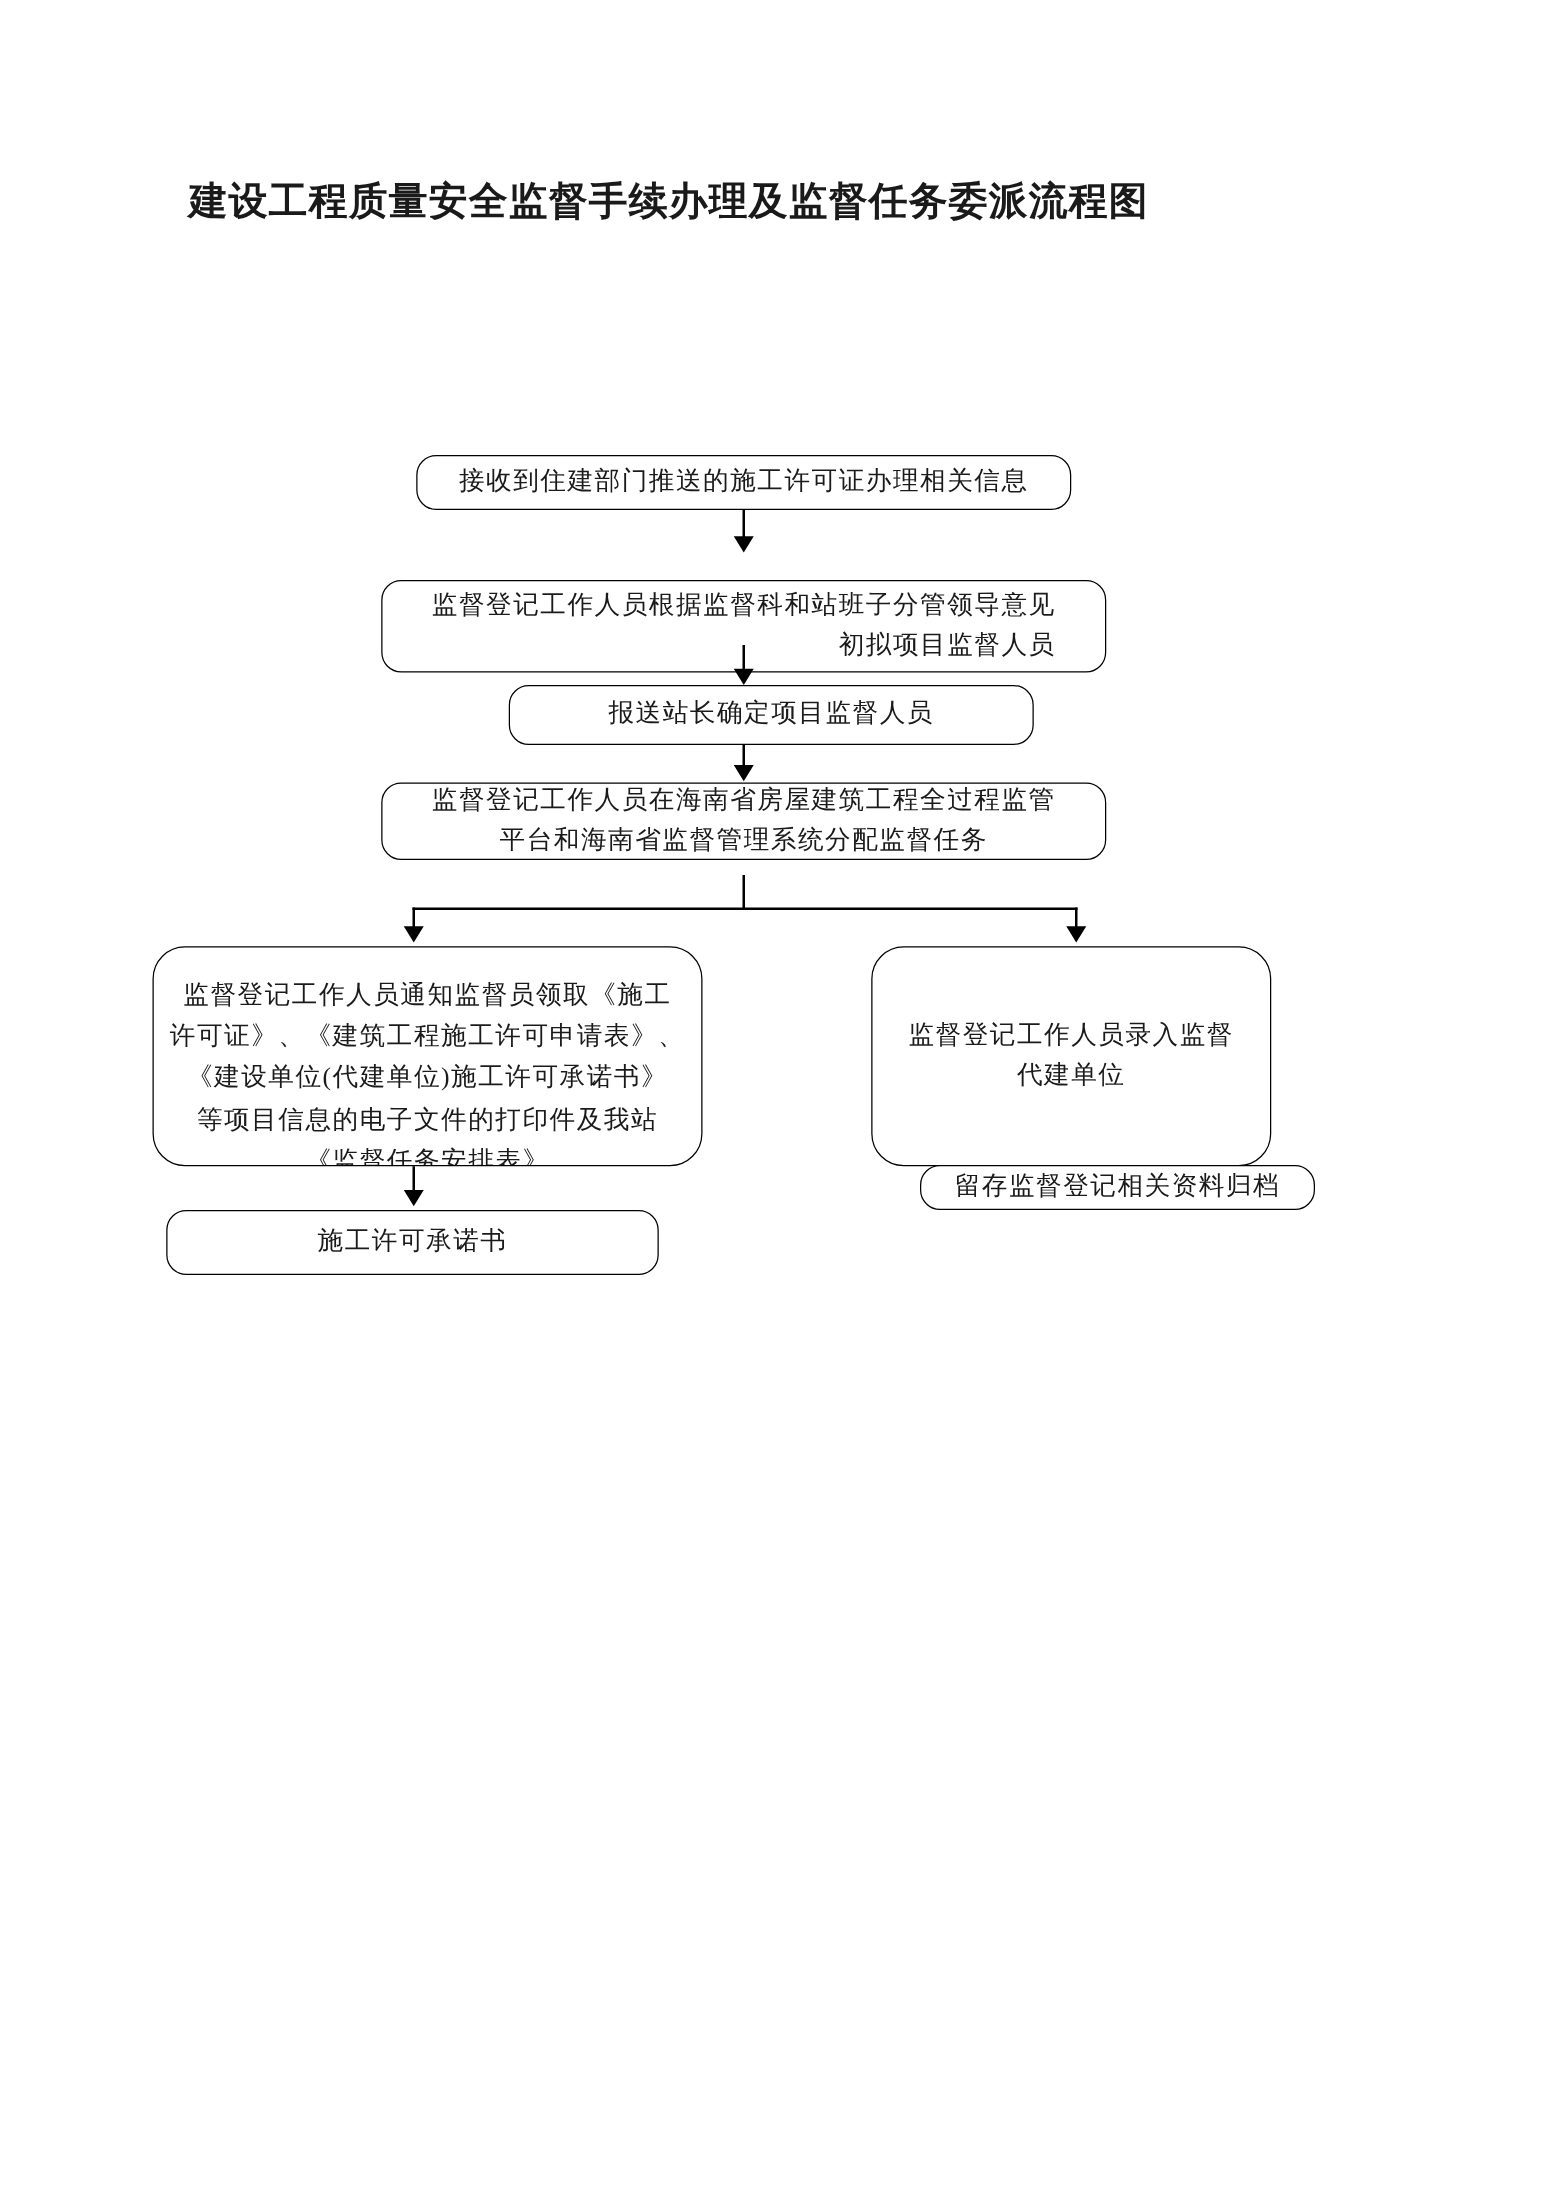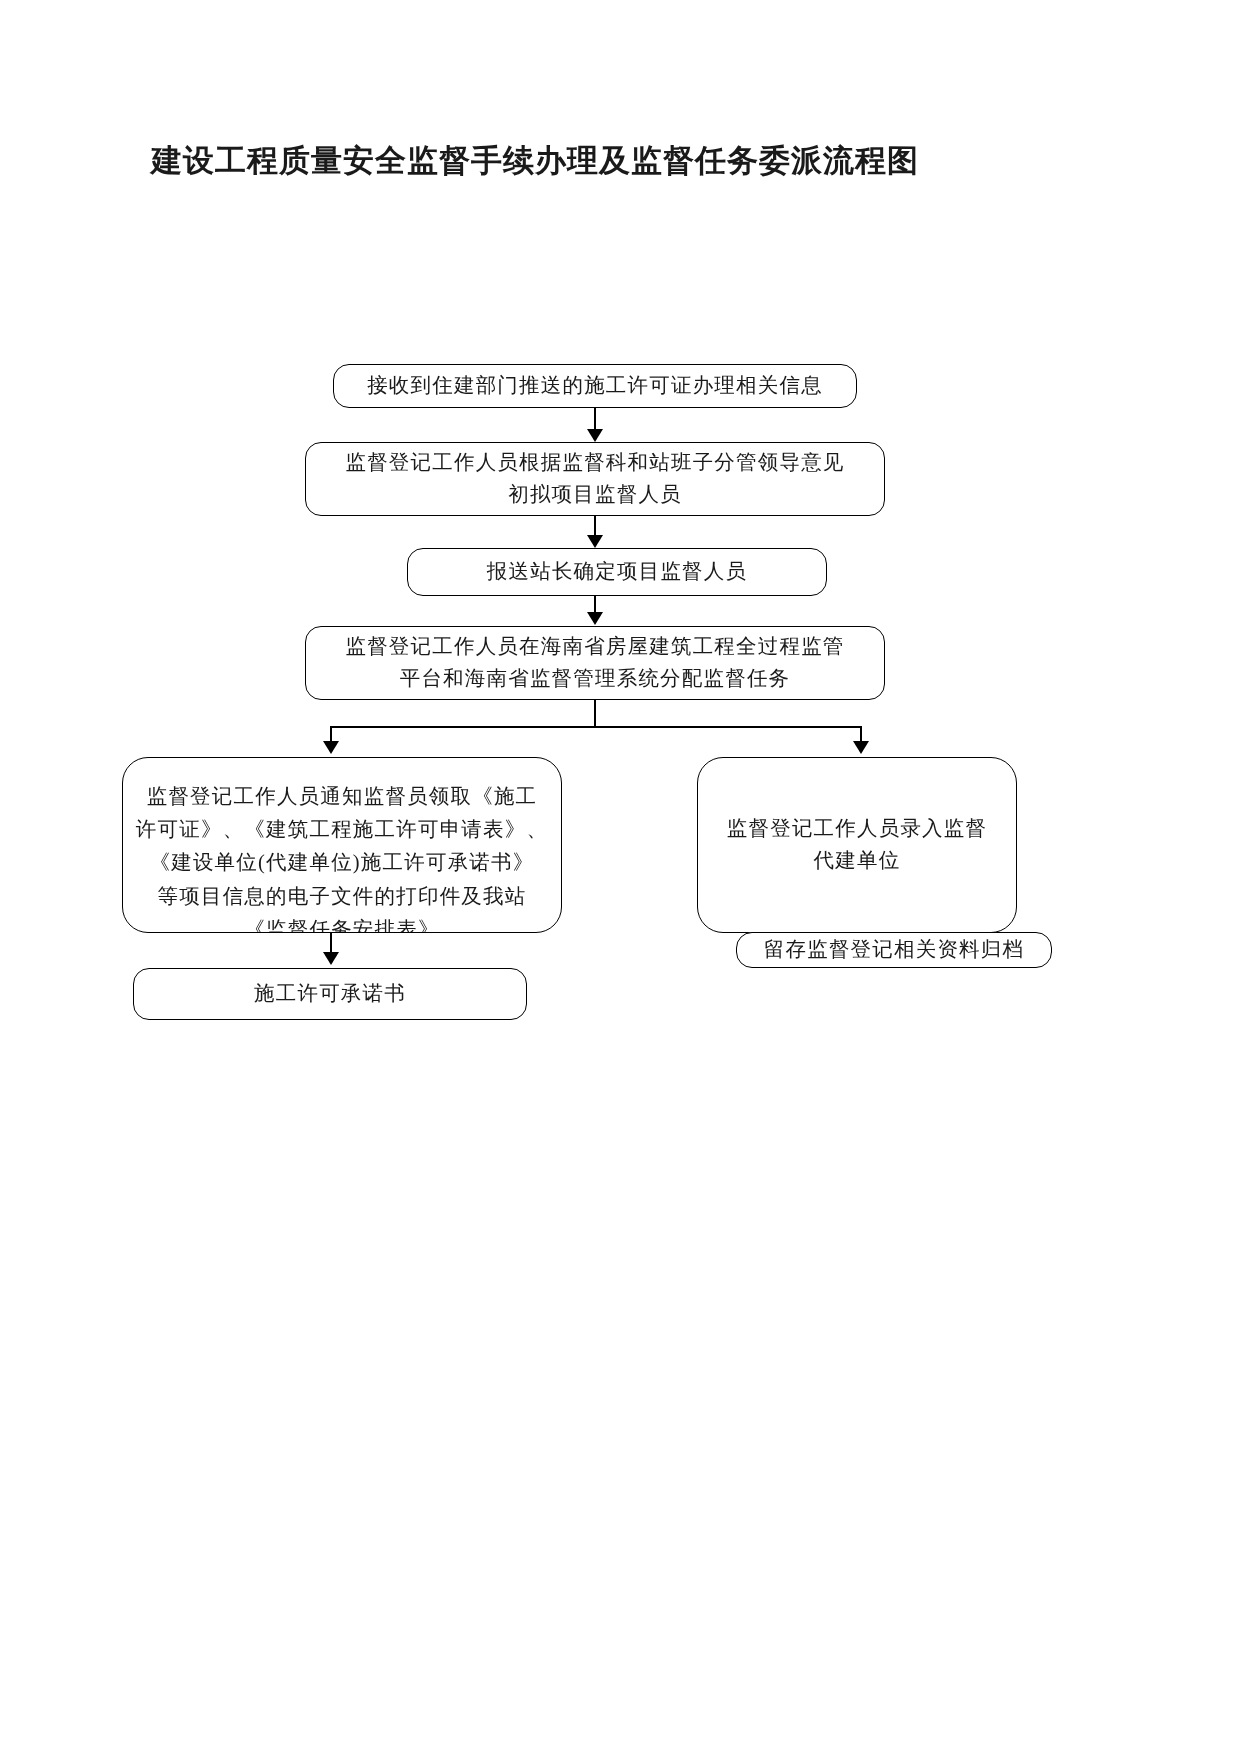--- a/index.html
+++ b/index.html
@@ -56,23 +56,23 @@
     padding: 4px 10px;
     overflow: hidden;
   }
   .node .txt {
     display: block;
     white-space: pre-line;
   }
 
   
   #node-receive      { left: 333px; top: 364px;  width: 524px; height: 44px; }
-  #node-draft        { left: 305px; top: 442px;  width: 580px; height: 74px; }
+  #node-draft        { left: 305px; top: 464px;  width: 580px; height: 74px; text-align: right; }
   #node-confirm      { left: 407px; top: 548px;  width: 420px; height: 48px; }
-  #node-assign       { left: 305px; top: 626px;  width: 580px; height: 74px; }
+  #node-assign       { left: 305px; top: 626px;  width: 580px; height: 62px; }
   #node-notify       { left: 122px; top: 757px;  width: 440px; height: 176px; border-radius: 26px; }
   #node-ledger       { left: 697px; top: 757px;  width: 320px; height: 176px; border-radius: 26px; }
   #node-supervise    { left: 133px; top: 968px;  width: 394px; height: 52px; }
   #node-archive      { left: 700px; top: 932px;  width: 316px; height: 36px; margin-left: 36px; }
 
   
   #node-notify { align-items: flex-start; padding-top: 22px; }
   #node-notify .txt { line-height: 1.62; }
 
   

